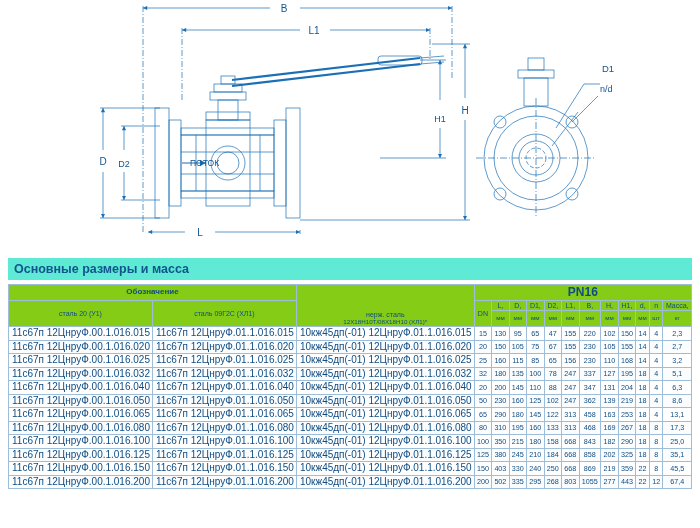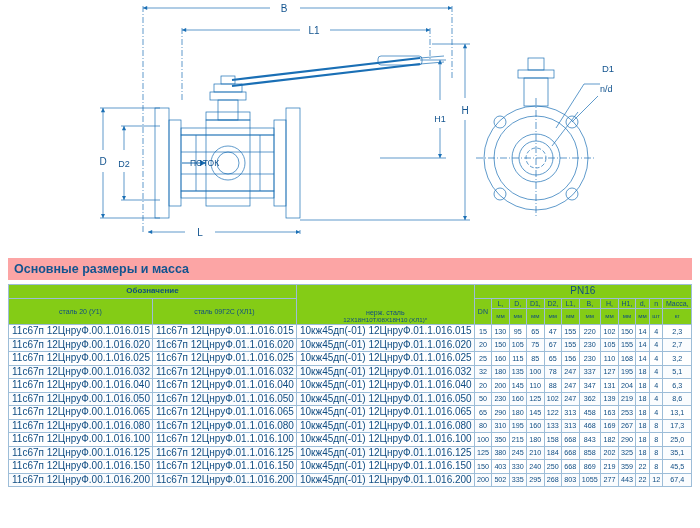--- a/index.html
+++ b/index.html
@@ -11,21 +11,21 @@
     overflow:hidden;
     position:relative;
   }
   
   #drawing{position:absolute;left:0;top:0;width:700px;height:250px;}
   #drawing svg{display:block;}
 
   
   .section-title{
     position:absolute;left:8px;top:258px;width:684px;height:22px;
-    background:#fca5a5;
+    background:#5eead4;
     color:#13548f;
     font-size:12.5px;font-weight:bold;
     line-height:22px;
     padding-left:6px;
     box-sizing:border-box;
   }
 
   
   #table-wrap{position:absolute;left:8px;top:284px;width:684px;}
   table{
@@ -44,21 +44,21 @@
     white-space:nowrap;
   }
   thead th{
     background:#84cc16;
     color:#0f4c82;
     font-size:7px;
   }
   th.desig{font-weight:bold;font-size:8px;text-align:center;}
   td.name-col{text-align:center;padding-left:3px;font-size:10px;}
   .sub{font-size:6.2px;}
-  .pn16-cell{font-weight:normal;font-size:10px;}
+  .pn16-cell{font-weight:bold;font-size:12px;}
   .name-w{width:118px;}
   .nerzh-w{width:150px;}
   tbody tr:nth-child(odd){background:#ffffff;}
   tbody tr:nth-child(even){background:#fafcfe;}
 </style>
 </head>
 <body>
 
 <div id="drawing">
 <svg width="700" height="250" viewBox="0 0 700 250" xmlns="http://www.w3.org/2000/svg">

